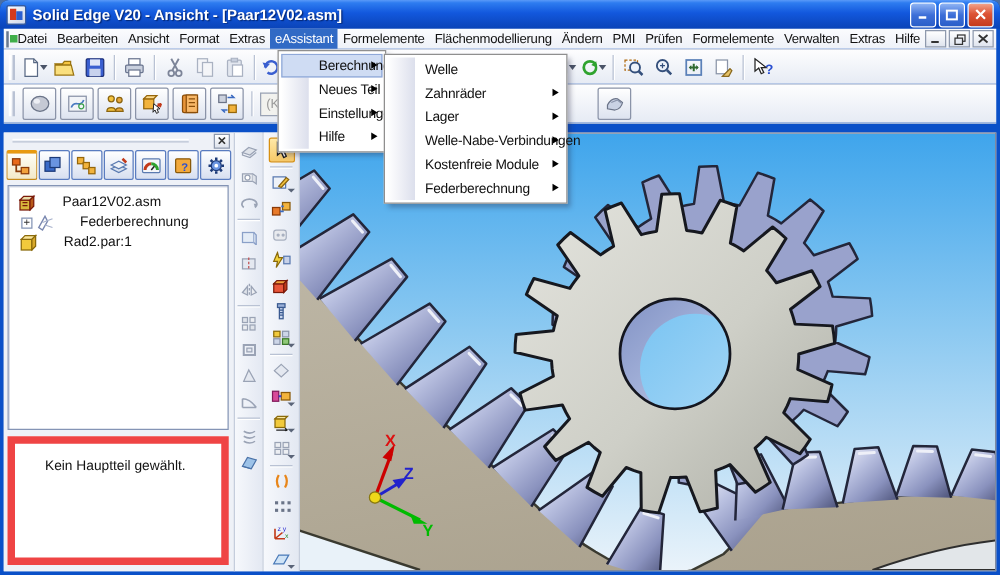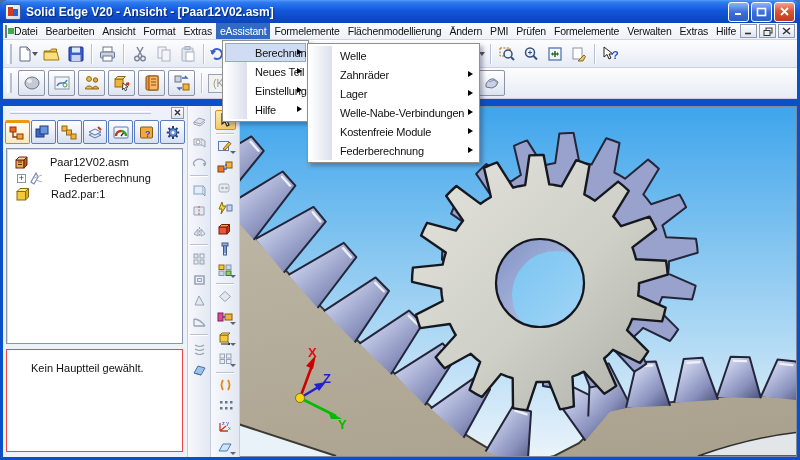--- a/index.html
+++ b/index.html
@@ -41,21 +41,21 @@
   #main{position:absolute;left:3px;top:106px;width:794px;height:351px;background:#e9ecf3;display:flex;}
   
   #dock{width:185px;height:351px;position:relative;background:#eef1f7;border-right:1px solid #c5cddc;}
   .dockhead{height:13px;display:flex;align-items:center;justify-content:flex-end;padding:1px 3px;}
   .dockhead .hgrip{flex:1;height:3px;margin:0 20px 0 4px;border-top:1px solid #fff;border-bottom:1px solid #b9c2d4;}
   .xbtn{width:13px;height:12px;border:1px solid #8e99ad;background:linear-gradient(180deg,#fff,#dfe4ee);display:flex;align-items:center;justify-content:center;}
   .tabs{height:27px;display:flex;gap:1px;padding:1px 2px;}
   .tab{width:25px;height:24px;border:1px solid #5a7cc0;border-radius:2px;background:linear-gradient(180deg,#ffffff,#d7dff0);display:flex;align-items:center;justify-content:center;}
   .tab.active{border-color:#c88a18;border-top:3px solid #e89a10;background:linear-gradient(180deg,#fffef6,#f3e9c8);}
   .treepanel{position:absolute;left:3px;right:4px;top:42px;height:196px;background:#fff;border:1px solid #8494b5;box-shadow:inset 1px 1px 0 #d7dce8;overflow:hidden;font-size:11px;}
-  .lowpanel{position:absolute;left:3px;right:4px;top:243px;height:103px;background:#fff;border:1px solid #ef4444;font-size:11px;}
+  .lowpanel{position:absolute;left:3px;right:4px;top:243px;height:103px;background:#fff;border:6px solid #ef4444;font-size:11px;}
   .lowpanel .txt{padding:12px 0 0 24px;color:#111;}
   .trow{display:flex;align-items:center;height:16px;white-space:nowrap;}
   .trow .lbl{margin-left:20px;color:#111;}
   .expander{width:9px;height:9px;border:1px solid #8494b5;background:#fff;font-size:9px;line-height:7px;text-align:center;color:#333;margin:0 3px 0 2px;}
   
   .vtb{width:23px;background:linear-gradient(90deg,#f6f8fc,#e3e8f2);border-right:1px solid #c5cddc;display:flex;flex-direction:column;align-items:center;padding-top:4px;gap:1px;}
   #vtbB{width:29px;}
   .vbtn{width:21px;height:20px;display:flex;align-items:center;justify-content:center;position:relative;}
   .vbtn .vc{position:absolute;right:0;bottom:2px;width:0;height:0;border-left:3px solid transparent;border-right:3px solid transparent;border-top:3px solid #5a6478;}
   .vbtn.sel{border:1px solid #d89010;background:linear-gradient(180deg,#ffe9a8,#f7c968);border-radius:2px;}
@@ -63,21 +63,21 @@
   
   #vp{flex:1;position:relative;border:1px solid #7f8aa0;border-left:none;}
   #vpsvg{display:block;}
   
   .menu{position:absolute;background:#fff;border:1px solid #8f8f8f;box-shadow:3px 3px 4px rgba(40,40,70,.35);z-index:60;padding:2px;}
   .menu .strip{position:absolute;left:2px;top:2px;bottom:2px;width:22px;background:linear-gradient(90deg,#ffffff,#dcdfec);}
   .mi{position:relative;height:19px;display:flex;align-items:center;padding:0 16px 0 30px;font-size:11px;letter-spacing:-0.2px;color:#111;white-space:nowrap;}
   .mi.hl{background:#cfdcf3;box-shadow:inset 0 0 0 1px #8fa8d8;}
   .subarrow{position:absolute;right:4px;top:6px;width:0;height:0;border-top:3.5px solid transparent;border-bottom:3.5px solid transparent;border-left:5px solid #000;}
   #menu1{left:222px;top:40px;width:87px;}
-  #menu2{left:307px;top:43px;width:173px;}
+  #menu2{left:307px;top:43px;width:147px;}
 </style>
 </head>
 <body>
 
 <div id="win">
 
   <div class="titlebar">
     <div class="appicon"></div>
     <div class="ttl">Solid Edge V20 - Ansicht - [Paar12V02.asm]</div>
     <div class="winbtns">

